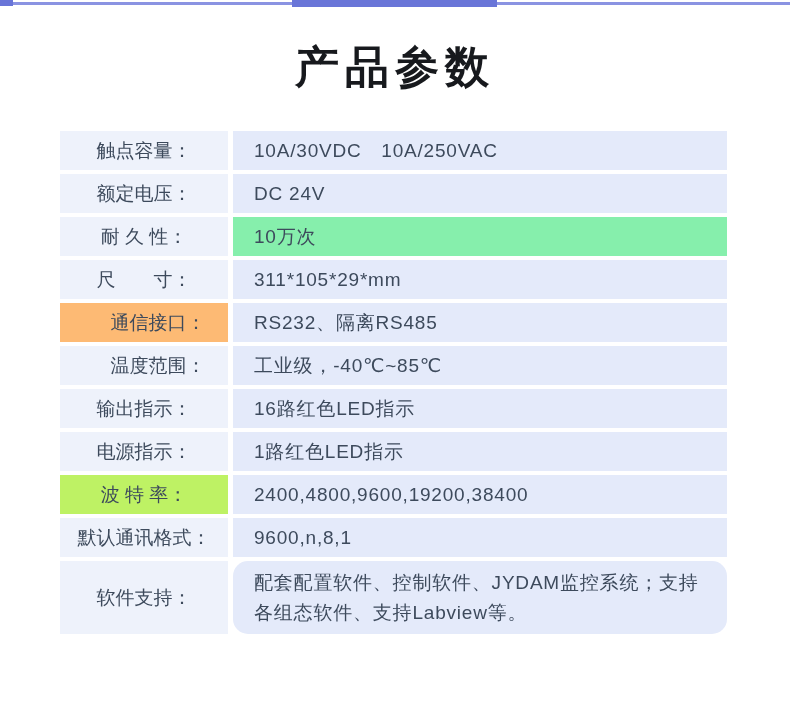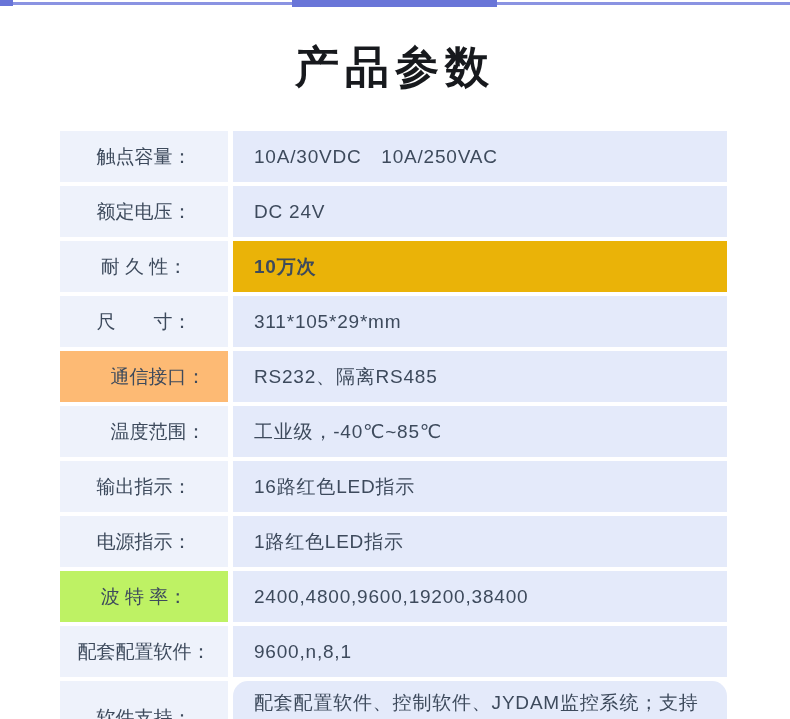--- a/index.html
+++ b/index.html
@@ -41,21 +41,21 @@
   
   .spec-table {
     position: absolute;
     top: 131px;
     left: 60px;
     width: 667px;
   }
   .row {
     display: flex;
     margin-bottom: 4px;
-    height: 51px;
+    height: 39px;
   }
   .row.tall { height: 73px; }
   .cell {
     font-size: 19px;
     color: #3d4a5c;
     white-space: pre-wrap;
   }
   .cell.label {
     width: 168px;
     flex: 0 0 168px;
@@ -87,21 +87,21 @@
   <div class="row">
       <div class="cell label" style="background: rgb(238, 242, 251);">触点容量：</div>
       <div class="cell value" style="background: rgb(228, 234, 250);">10A/30VDC　10A/250VAC</div>
     </div>
     <div class="row">
       <div class="cell label" style="background: rgb(238, 242, 251);">额定电压：</div>
       <div class="cell value" style="background: rgb(228, 234, 250);">DC 24V</div>
     </div>
     <div class="row">
       <div class="cell label" style="background: rgb(238, 242, 251);">耐 久 性：</div>
-      <div class="cell value" style="background: #eab308; font-weight: bold;">10万次</div>
+      <div class="cell value" style="background: #86efac;">10万次</div>
     </div>
     <div class="row">
       <div class="cell label" style="background: rgb(238, 242, 251);">尺　　寸：</div>
       <div class="cell value" style="background: rgb(228, 234, 250);">311*105*29*mm</div>
     </div>
     <div class="row">
       <div class="cell label" style="background: #fdba74; padding-left: 28px;">通信接口：</div>
       <div class="cell value" style="background: rgb(228, 234, 250);">RS232、隔离RS485</div>
     </div>
     <div class="row">
@@ -114,20 +114,20 @@
     </div>
     <div class="row">
       <div class="cell label" style="background: rgb(238, 242, 251);">电源指示：</div>
       <div class="cell value" style="background: rgb(228, 234, 250);">1路红色LED指示</div>
     </div>
     <div class="row">
       <div class="cell label" style="background: #bef264;">波 特 率：</div>
       <div class="cell value" style="background: rgb(228, 234, 250);">2400,4800,9600,19200,38400</div>
     </div>
     <div class="row">
-      <div class="cell label" style="background: rgb(238, 242, 251);">配套配置软件：</div>
+      <div class="cell label" style="background: rgb(238, 242, 251);">默认通讯格式：</div>
       <div class="cell value" style="background: rgb(228, 234, 250);">9600,n,8,1</div>
     </div>
     <div class="row tall">
       <div class="cell label" style="background: rgb(238, 242, 251);">软件支持：</div>
       <div class="cell value" style="background: rgb(228, 234, 250); border-radius: 15px;">配套配置软件、控制软件、JYDAM监控系统；支持各组态软件、支持Labview等。</div>
     </div>
 </div>
 
 </body></html>

